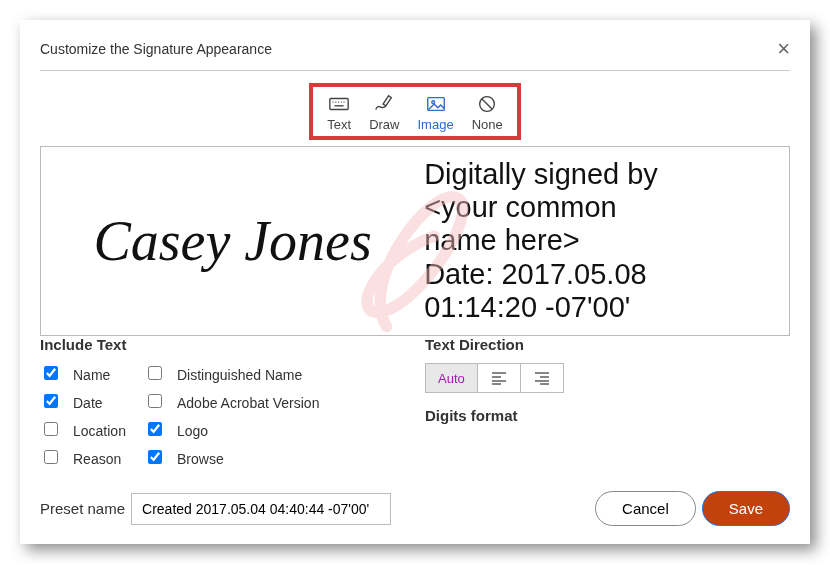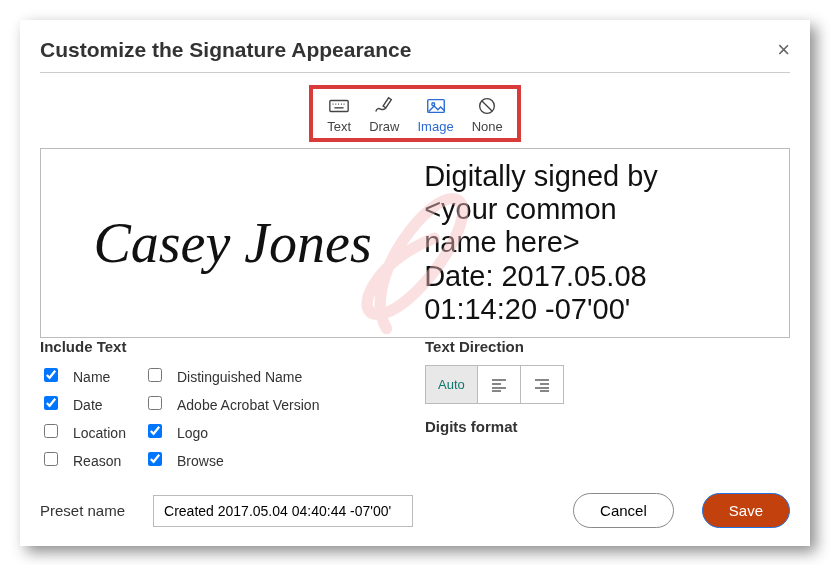--- a/index.html
+++ b/index.html
@@ -19,22 +19,22 @@
     position: relative;
   }
   .header {
     display: flex;
     justify-content: space-between;
     align-items: center;
     padding-bottom: 10px;
     border-bottom: 1px solid #ccc;
   }
   .title {
-    font-size: 21px;
-    font-weight: 700;
+    font-size: 14px;
+    font-weight: 400;
   }
   .close-x {
     font-size: 22px;
     color: #666;
     cursor: pointer;
     line-height: 1;
   }
   .tab-strip-wrap {
     display: flex;
     justify-content: center;
@@ -131,43 +131,43 @@
   .dir-group { display: flex; margin-bottom: 14px; }
   .dir-btn {
     border: 1px solid #bbb;
     padding: 6px 12px;
     background: #fff;
     cursor: pointer;
     display: flex;
     align-items: center;
     justify-content: center;
     min-width: 44px;
-    height: 39px;
+    height: 30px;
     font-size: 13px;
-    color: #0f766e;
+    color: #a21caf;
   }
   .dir-btn + .dir-btn { margin-left: -1px; }
   .dir-btn.active { background: #e8e8e8; }
   .dir-btn svg { width: 16px; height: 14px; stroke: #444; stroke-width: 1.3; }
   .digits {
     border: 1px solid #bbb;
     padding: 8px 10px;
     width: 230px;
     display: flex;
     justify-content: space-between;
     align-items: center;
     color: #555;
     cursor: pointer;
   }
   .digits svg { width:12px; height:12px; stroke:#666; fill:none; stroke-width:1.5;}
   .footer {
     display: flex;
     align-items: center;
     margin-top: 24px;
-    gap: 28px;
+    gap: 6px;
   }
   .footer .preset-label { font-size: 15px; }
   .preset-input {
     border: 1px solid #bbb;
     padding: 7px 10px;
     width: 260px;
     font-size: 14px;
   }
   .footer .spacer { flex: 1; }
   .btn {

